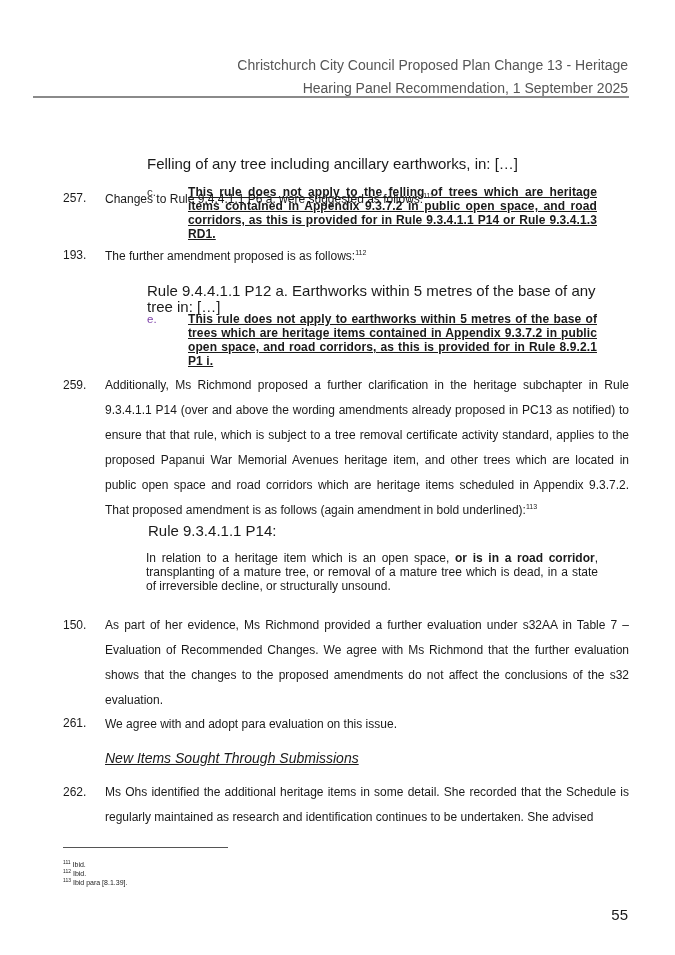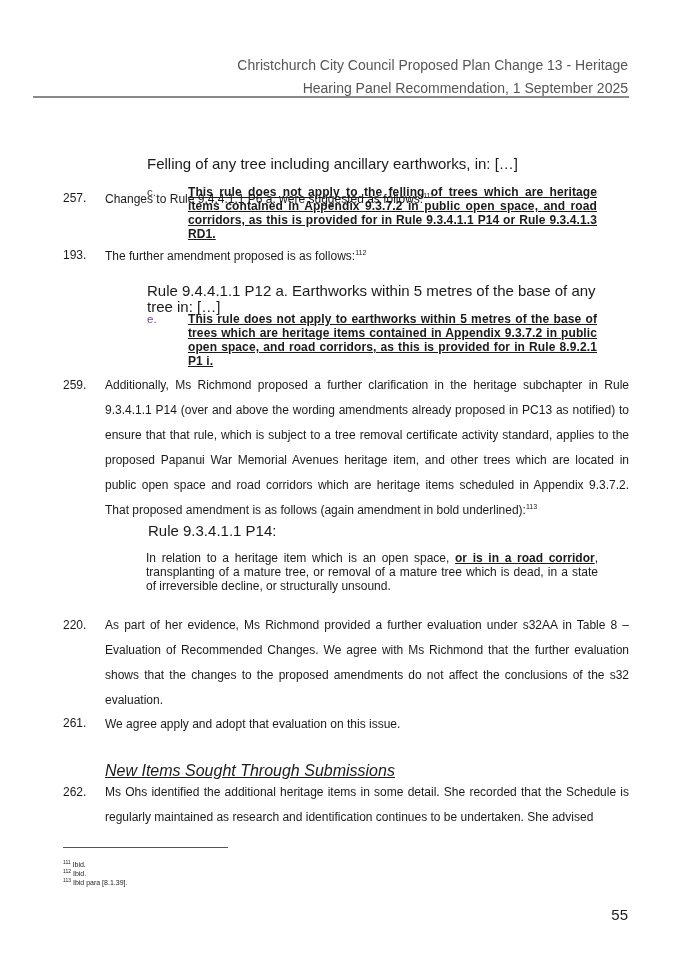--- a/index.html
+++ b/index.html
@@ -16,23 +16,23 @@
   .para.single .txt { line-height: 16px; }
   sup { font-size: 7px; vertical-align: 5px; line-height: 0; }
 
   .quote { position: absolute; left: 147px; width: 450px; font-size: 15px; line-height: 16px; }
   .item { position: absolute; left: 147px; width: 450px; font-size: 12px; line-height: 14px; }
   .item .letter { position: absolute; left: 0; top: 0; font-size: 11.5px; color: #333; }
   .item .letter.purple { color: #7b3fa8; }
   .item .body { margin-left: 41px; font-weight: bold; text-decoration: underline; text-align: justify; letter-spacing: 0.1px; }
 
   .rulequote { position: absolute; left: 146px; width: 452px; font-size: 12px; line-height: 14px; text-align: justify; }
-  .rulequote b { text-decoration: underline; }
+  .rulequote b { }
 
-  .heading { position: absolute; left: 105px; top: 750px; font-size: 16px; font-style: italic; text-decoration: underline; margin-top: 12px; }
+  .heading { position: absolute; left: 105px; top: 750px; font-size: 14px; font-style: italic; text-decoration: underline; }
 
   .fn-rule { position: absolute; left: 63px; top: 847px; width: 165px; height: 1px; background: #555; }
   .footnotes { position: absolute; left: 63px; top: 860px; font-size: 7px; line-height: 9px; color: #222; }
   .footnotes sup { font-size: 5px; vertical-align: 3px; }
   .pageno { position: absolute; right: 47px; top: 906px; font-size: 15px; }
 </style>
 </head>
 <body>
 
 <div class="hdr hdr1">Christchurch City Council Proposed Plan Change 13 - Heritage</div>
@@ -60,27 +60,27 @@
 </div>
 
 <div class="para" style="top:378px;">
   <span class="num" style="top:0;">259.</span>
   <div class="txt" style="margin-top:-5px;"><span>Additionally, Ms Richmond proposed a further clarification in the heritage subchapter in Rule 9.3.4.1.1 P14 (over and above the wording amendments already proposed in PC13 as notified) to ensure that that rule, which is subject to a tree removal certificate activity standard, applies to the proposed Papanui War Memorial Avenues heritage item, and other trees which are located in public open space and road corridors which are heritage items scheduled in Appendix 9.3.7.2. That proposed amendment is as follows (again amendment in bold underlined):</span><sup>113</sup></div>
 </div>
 <div class="quote" style="top:523px;left:148px;">Rule 9.3.4.1.1 P14:</div>
 <div class="rulequote" style="top:551px;"><span>In relation to a heritage item which is an open space, </span><b>or is in a road corridor</b><span>, transplanting of a mature tree, or removal of a mature tree which is dead, in a state of irreversible decline, or structurally unsound.</span></div>
 
 <div class="para" style="top:618px;">
-  <span class="num">220.</span>
-  <div class="txt" style="margin-top:-5px;">As part of her evidence, Ms Richmond provided a further evaluation under s32AA in Table 8 – Evaluation of Recommended Changes.  We agree with Ms Richmond that the further evaluation shows that the changes to the proposed amendments do not affect the conclusions of the s32 evaluation.</div>
+  <span class="num">150.</span>
+  <div class="txt" style="margin-top:-5px;">As part of her evidence, Ms Richmond provided a further evaluation under s32AA in Table 7 – Evaluation of Recommended Changes.  We agree with Ms Richmond that the further evaluation shows that the changes to the proposed amendments do not affect the conclusions of the s32 evaluation.</div>
 </div>
 
 <div class="para single" style="top:716px;">
   <span class="num">261.</span>
-  <div class="txt">We agree apply and adopt that evaluation on this issue.</div>
+  <div class="txt">We agree with and adopt para evaluation on this issue.</div>
 </div>
 
 <div class="heading">New Items Sought Through Submissions</div>
 
 <div class="para" style="top:785px;">
   <span class="num">262.</span>
   <div class="txt" style="margin-top:-5px;">Ms Ohs identified the additional heritage items in some detail.  She recorded that the Schedule is regularly maintained as research and identification continues to be undertaken.  She advised</div>
 </div>
 
 <div class="fn-rule"></div>

